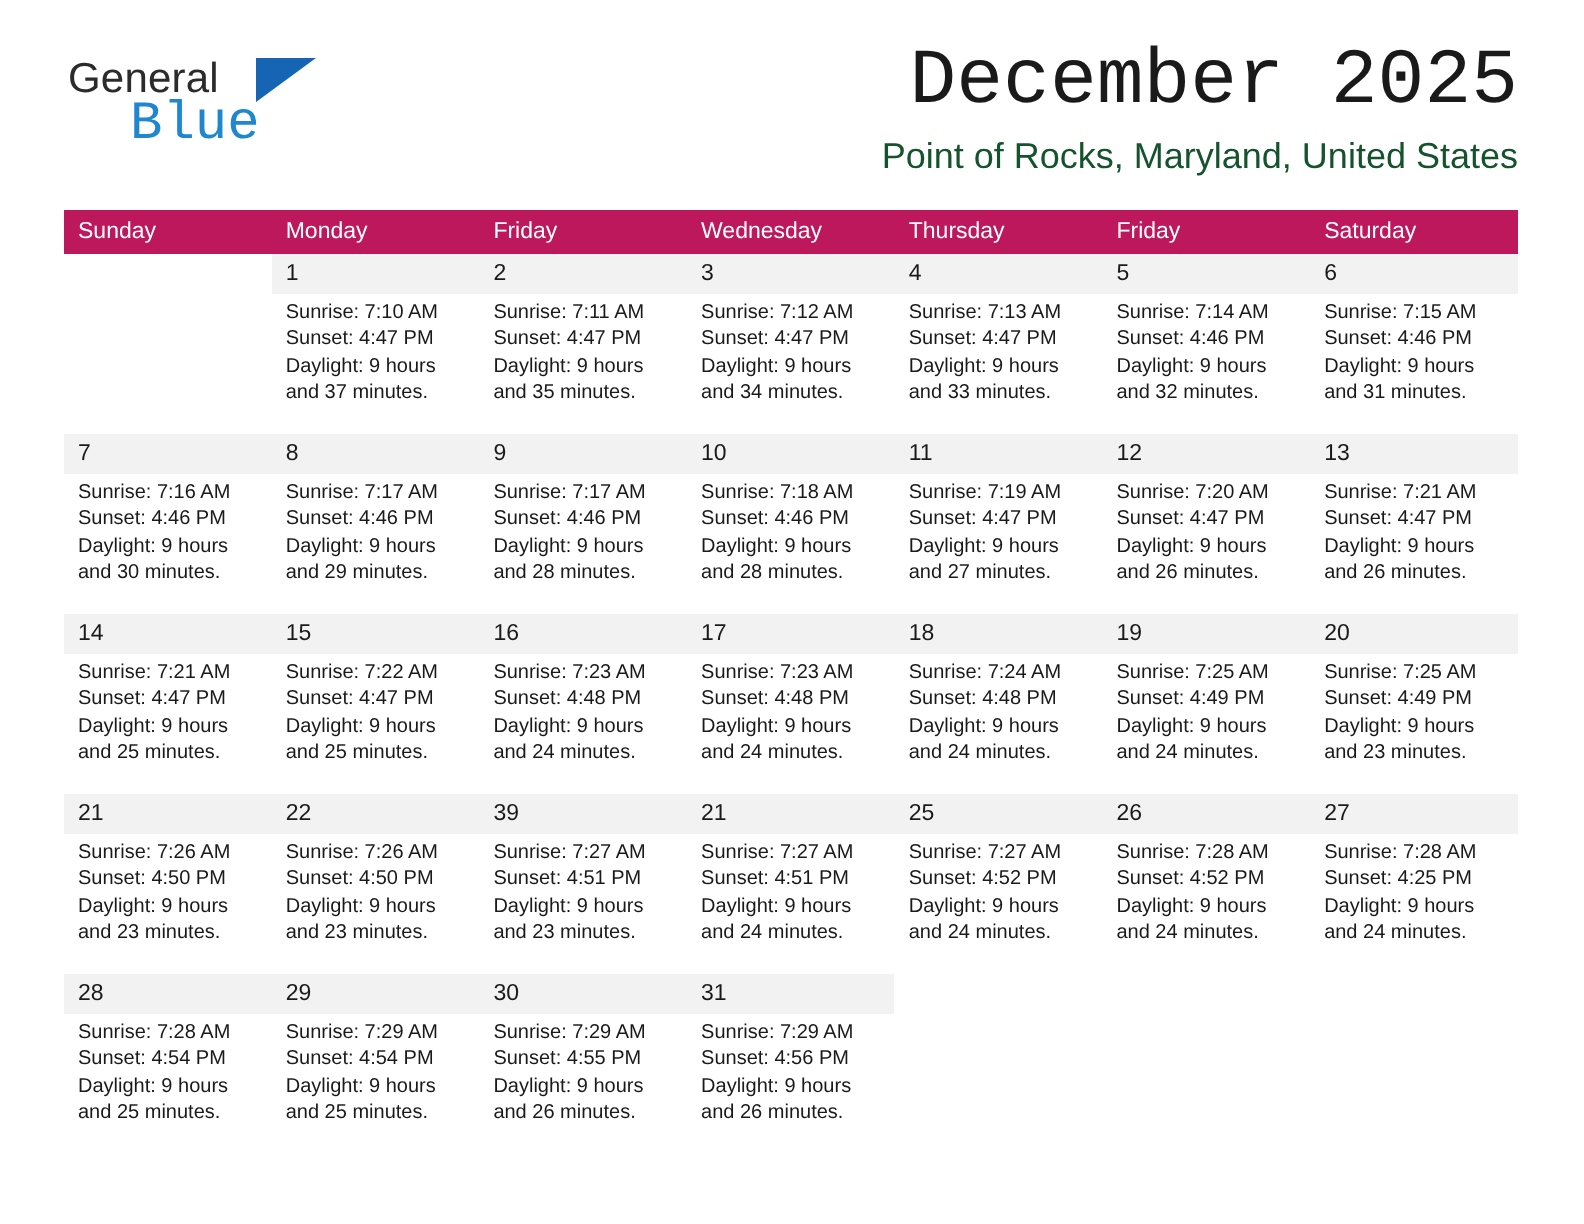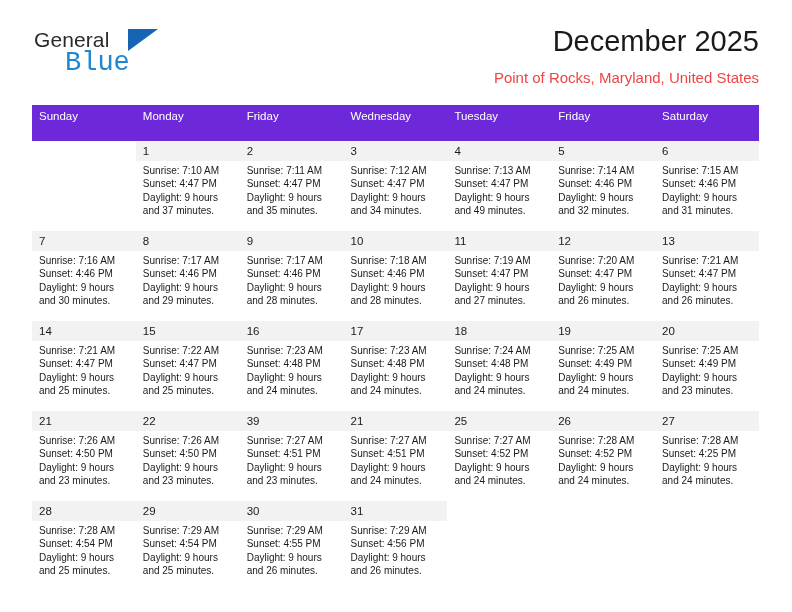--- a/index.html
+++ b/index.html
@@ -64,50 +64,51 @@
     line-height: 24px;
     font-family: Liberation Mono, monospace;
   }
   .title-wrap {
     position: absolute;
     right: 0;
     top: 0;
     text-align: right;
   }
   .cal-title {
-    font-size: 29px;
+    font-size: 39px;
     color: #1a1a1a;
     line-height: 34px;
     white-space: nowrap;
     font-weight: normal;
+    font-family: Liberation Mono, monospace;
   }
   .cal-subtitle {
     margin-top: 11px;
-    font-size: 15px;
-    color: #ef4444;
+    font-size: 18px;
+    color: #14532d;
     line-height: 18px;
     white-space: nowrap;
   }
 
   
   .cal {
     position: absolute;
     left: 32px;
     top: 105px;
     width: 727px;
     border-collapse: collapse;
     table-layout: fixed;
   }
   .cal th {
-    background: #6d28d9;
+    background: #be185d;
     color: #ffffff;
     font-size: 11.5px;
     font-weight: normal;
     text-align: left;
-    padding: 5px 0 19px 7px;
+    padding: 5px 0 5px 7px;
     height: 12px;
     border: none;
   }
   .cal td {
     vertical-align: top;
     padding: 0;
     border: none;
     width: 103.85px;
   }
 
@@ -164,21 +165,21 @@
 
   </div>
 
   <table class="cal">
     <thead>
       <tr id="weekday-row">
           <th>Sunday</th>
           <th>Monday</th>
           <th>Friday</th>
           <th>Wednesday</th>
-          <th>Tuesday</th>
+          <th>Thursday</th>
           <th>Friday</th>
           <th>Saturday</th>
         </tr>
     </thead>
     <tbody id="calendar-body">
         <tr>
           <td>
             <div class="empty-cell"></div>
           </td>
           <td>
@@ -214,21 +215,21 @@
               </div>
             </div>
           </td>
           <td>
             <div class="daycell filled">
               <div class="daynum">4</div>
               <div class="dayinfo">
                 <div>Sunrise: 7:13 AM</div>
                 <div>Sunset: 4:47 PM</div>
                 <div>Daylight: 9 hours</div>
-                <div>and 49 minutes.</div>
+                <div>and 33 minutes.</div>
               </div>
             </div>
           </td>
           <td>
             <div class="daycell filled">
               <div class="daynum">5</div>
               <div class="dayinfo">
                 <div>Sunrise: 7:14 AM</div>
                 <div>Sunset: 4:46 PM</div>
                 <div>Daylight: 9 hours</div>

